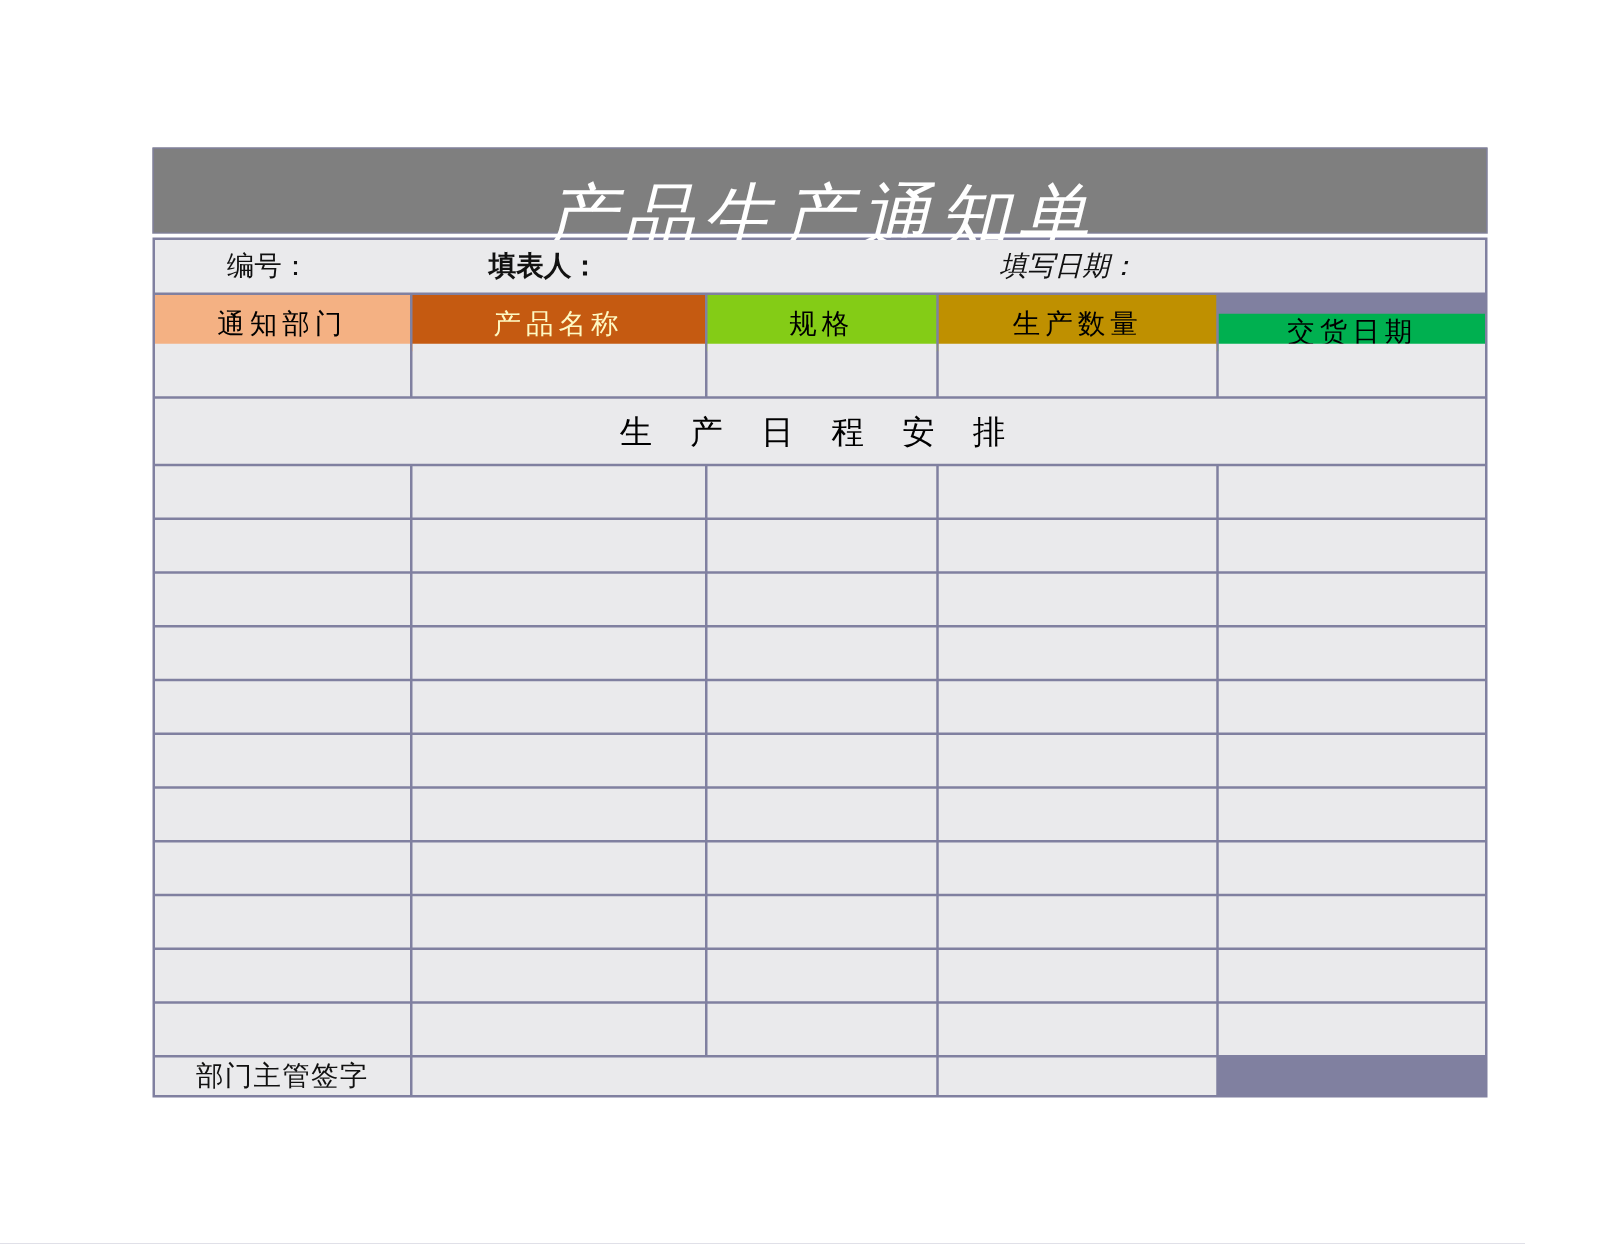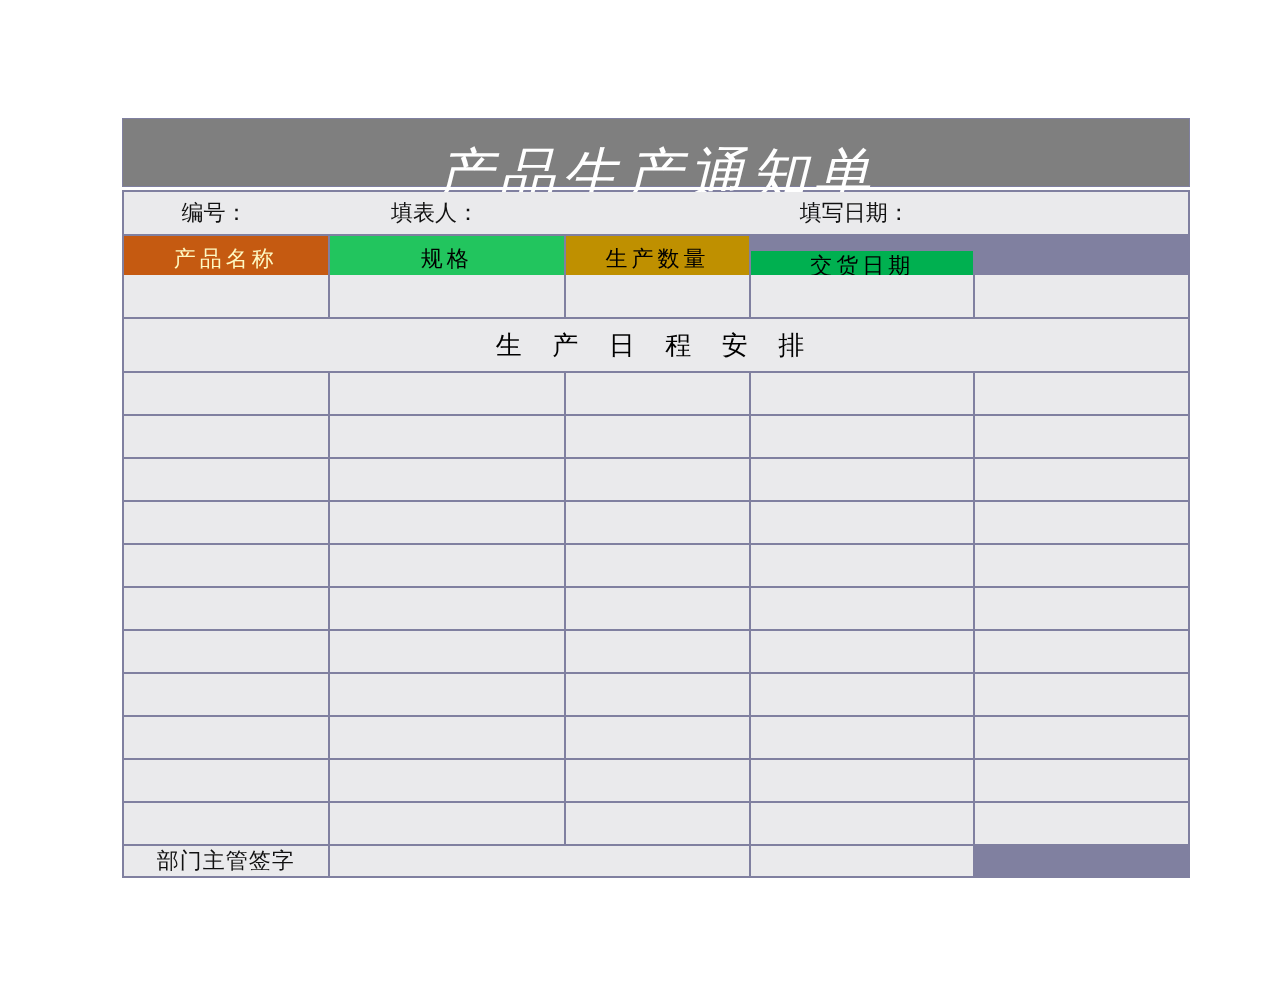--- a/index.html
+++ b/index.html
@@ -34,22 +34,22 @@
   .row-info{height:42px;}
   .row-header{height:37px;}
   .row-entry{height:42px;}
   .row-section{height:52px;}
   .row-schedule{height:41px;}
   .row-signature{height:30px;}
 
   .info-cell{font-size:22px;}
   .info-label{position:absolute;top:50%;transform:translateY(-50%);white-space:nowrap;}
   .info-label.num{left:5.4%;}
-  .info-label.filler{left:25.1%;}
-  .info-label.date{left:63.5%;}
+  .info-label.filler{left:25.1%;font-weight:bold;}
+  .info-label.date{left:63.5%;font-style:italic;}
 
   .hcell{
     display:flex;align-items:center;justify-content:center;
     font-size:22px;letter-spacing:4px;color:#000;
   }
 
   .section-cell{
     display:flex;align-items:center;justify-content:center;
     font-size:26px;letter-spacing:12px;color:#000;
   }
@@ -74,22 +74,23 @@
 
     <div class="row cols1 row-info">
       <div class="cell info-cell">
         <span class="info-label num">编号：</span>
         <span class="info-label filler">填表人：</span>
         <span class="info-label date">填写日期：</span>
       </div>
     </div>
 
     <div class="row cols5 row-header">
+      <div class="cell hcell col-colored" style="background: rgb(244, 177, 131); color: rgb(0, 0, 0);">通知部门</div>
       <div class="cell hcell col-colored" style="background: rgb(197, 90, 17); color: #fef9c3;">产品名称</div>
-      <div class="cell hcell col-colored" style="background: #22c55e; color: rgb(0, 0, 0);">规格</div>
+      <div class="cell hcell col-colored" style="background: #84cc16; color: rgb(0, 0, 0);">规格</div>
       <div class="cell hcell col-colored" style="background: rgb(191, 144, 0); color: rgb(0, 0, 0);">生产数量</div>
       <div class="cell hcell col-colored" style="background: rgb(0, 176, 80); color: rgb(0, 0, 0); margin-top: 15px;">交货日期</div>
     </div>
 
     <div class="row cols5 row-entry">
       <div class="cell"></div>
       <div class="cell"></div>
       <div class="cell"></div>
       <div class="cell"></div>
       <div class="cell"></div>

